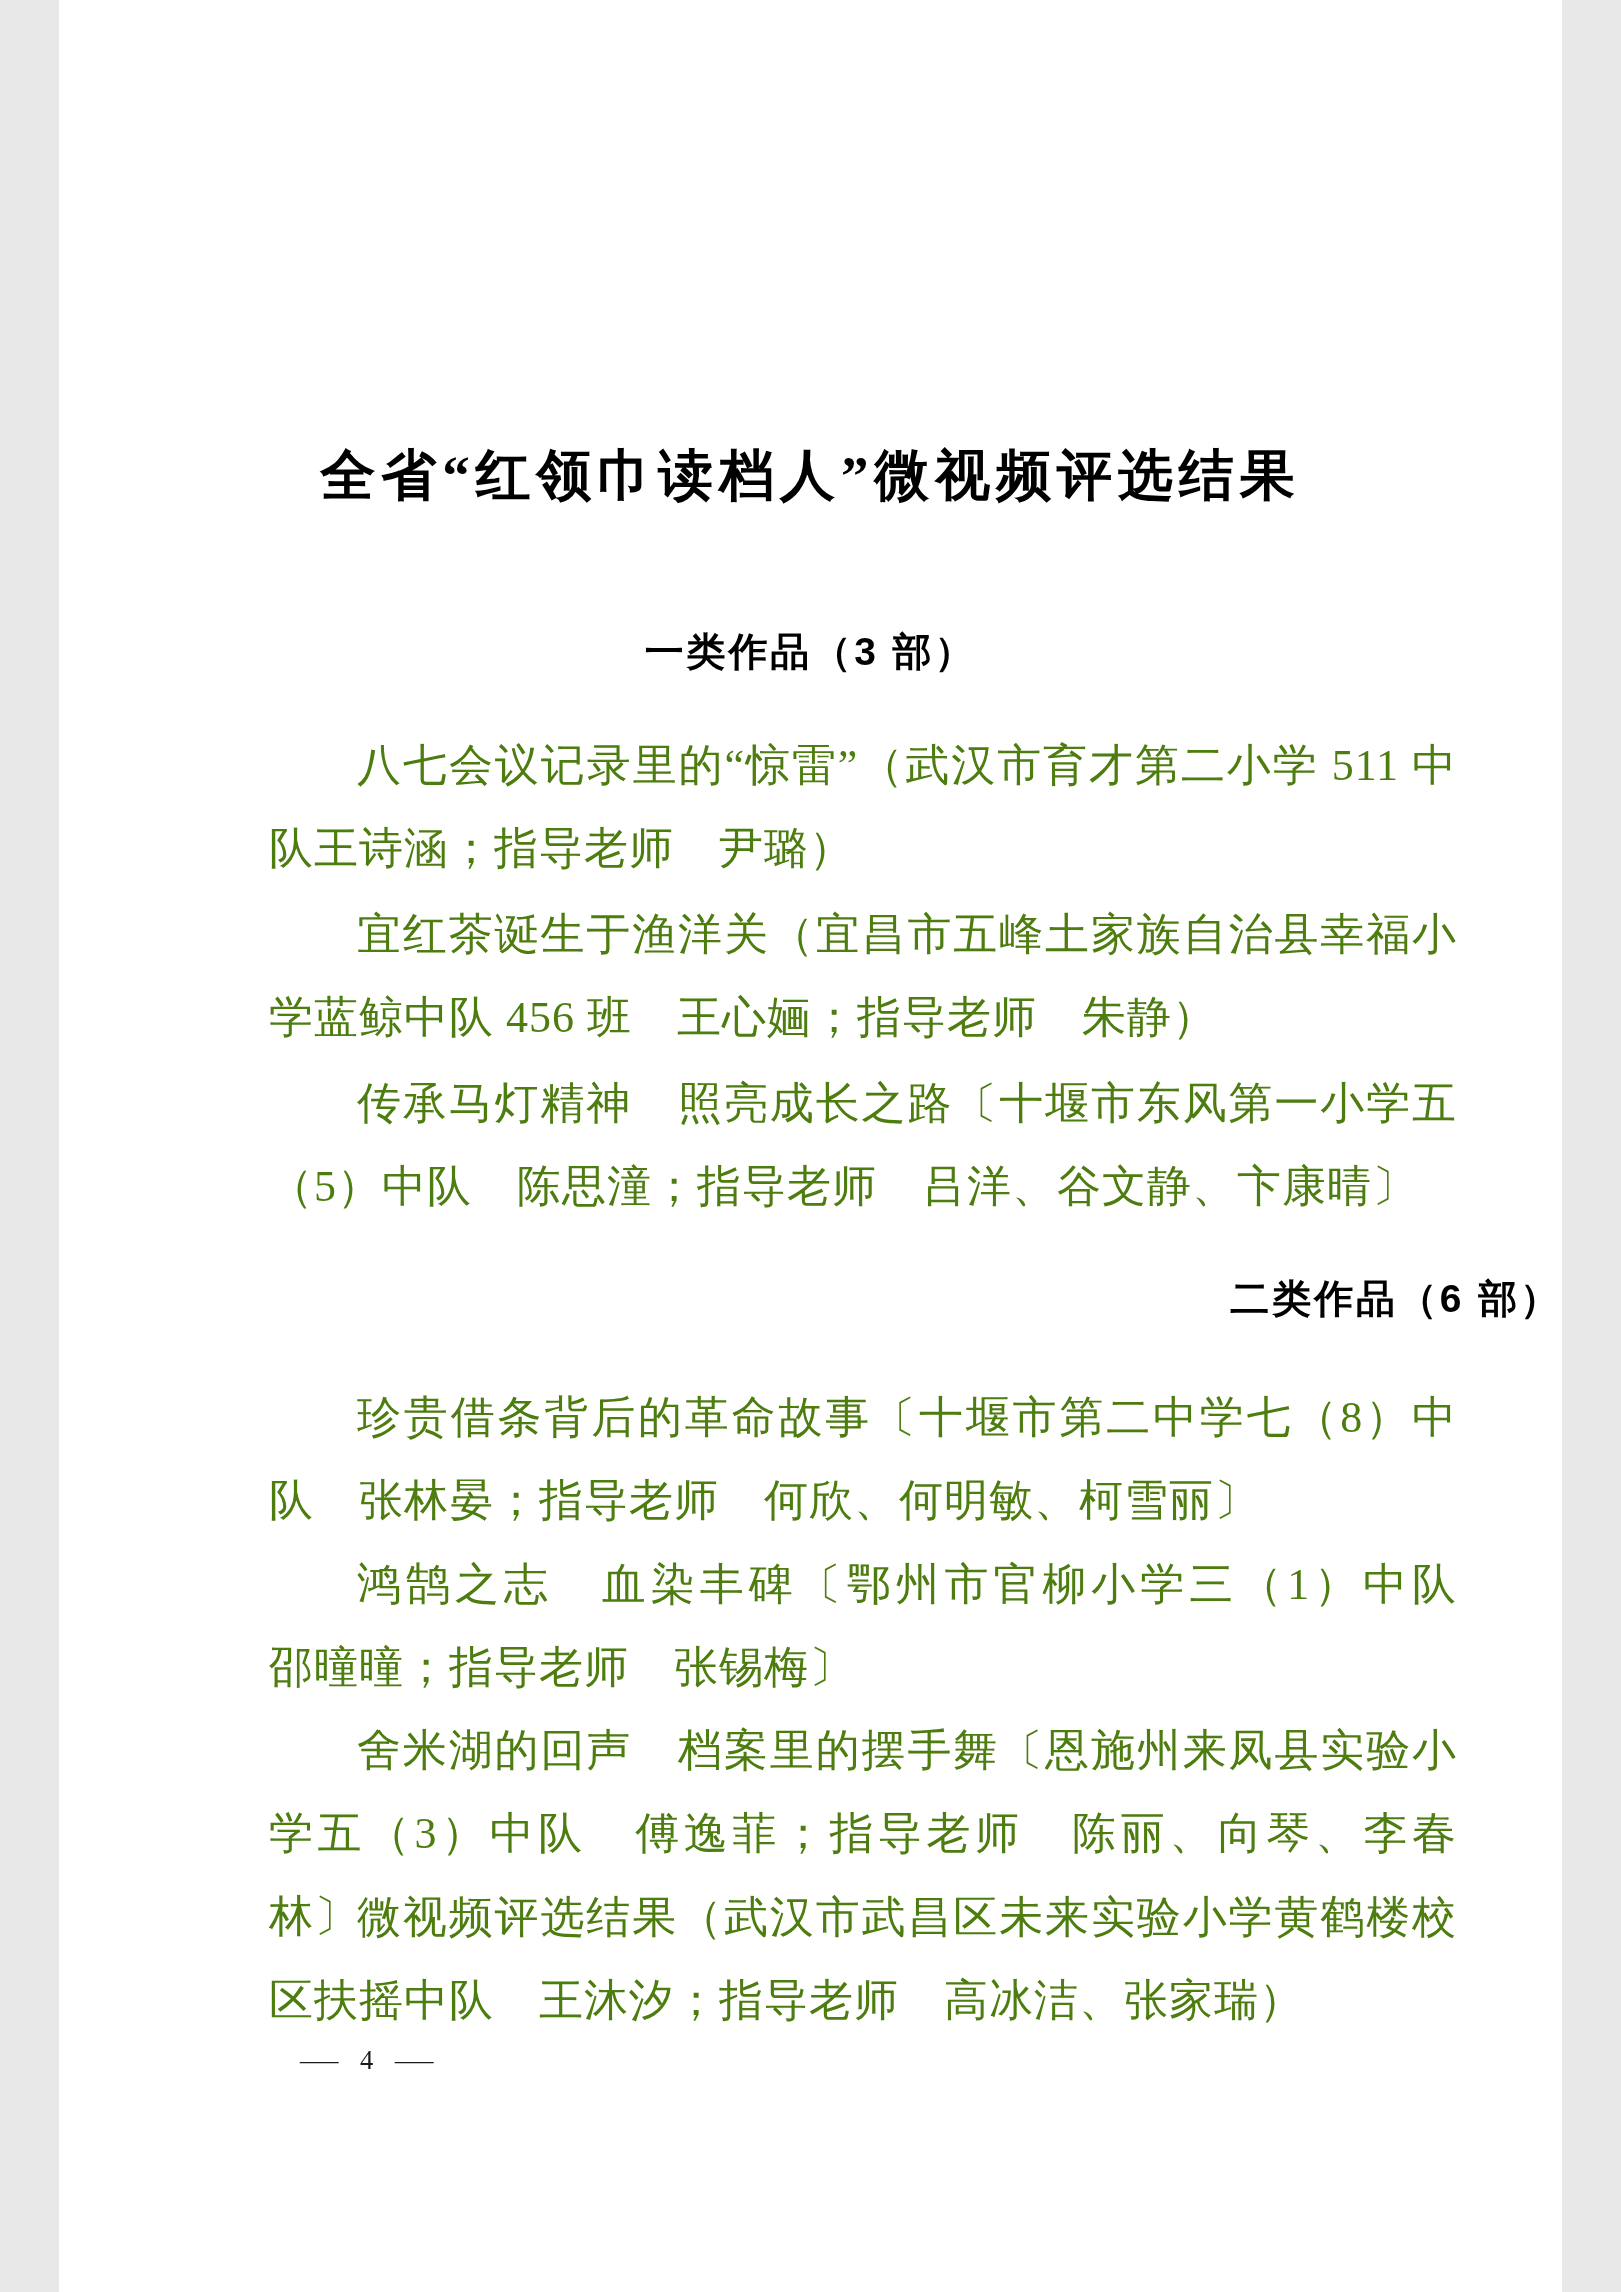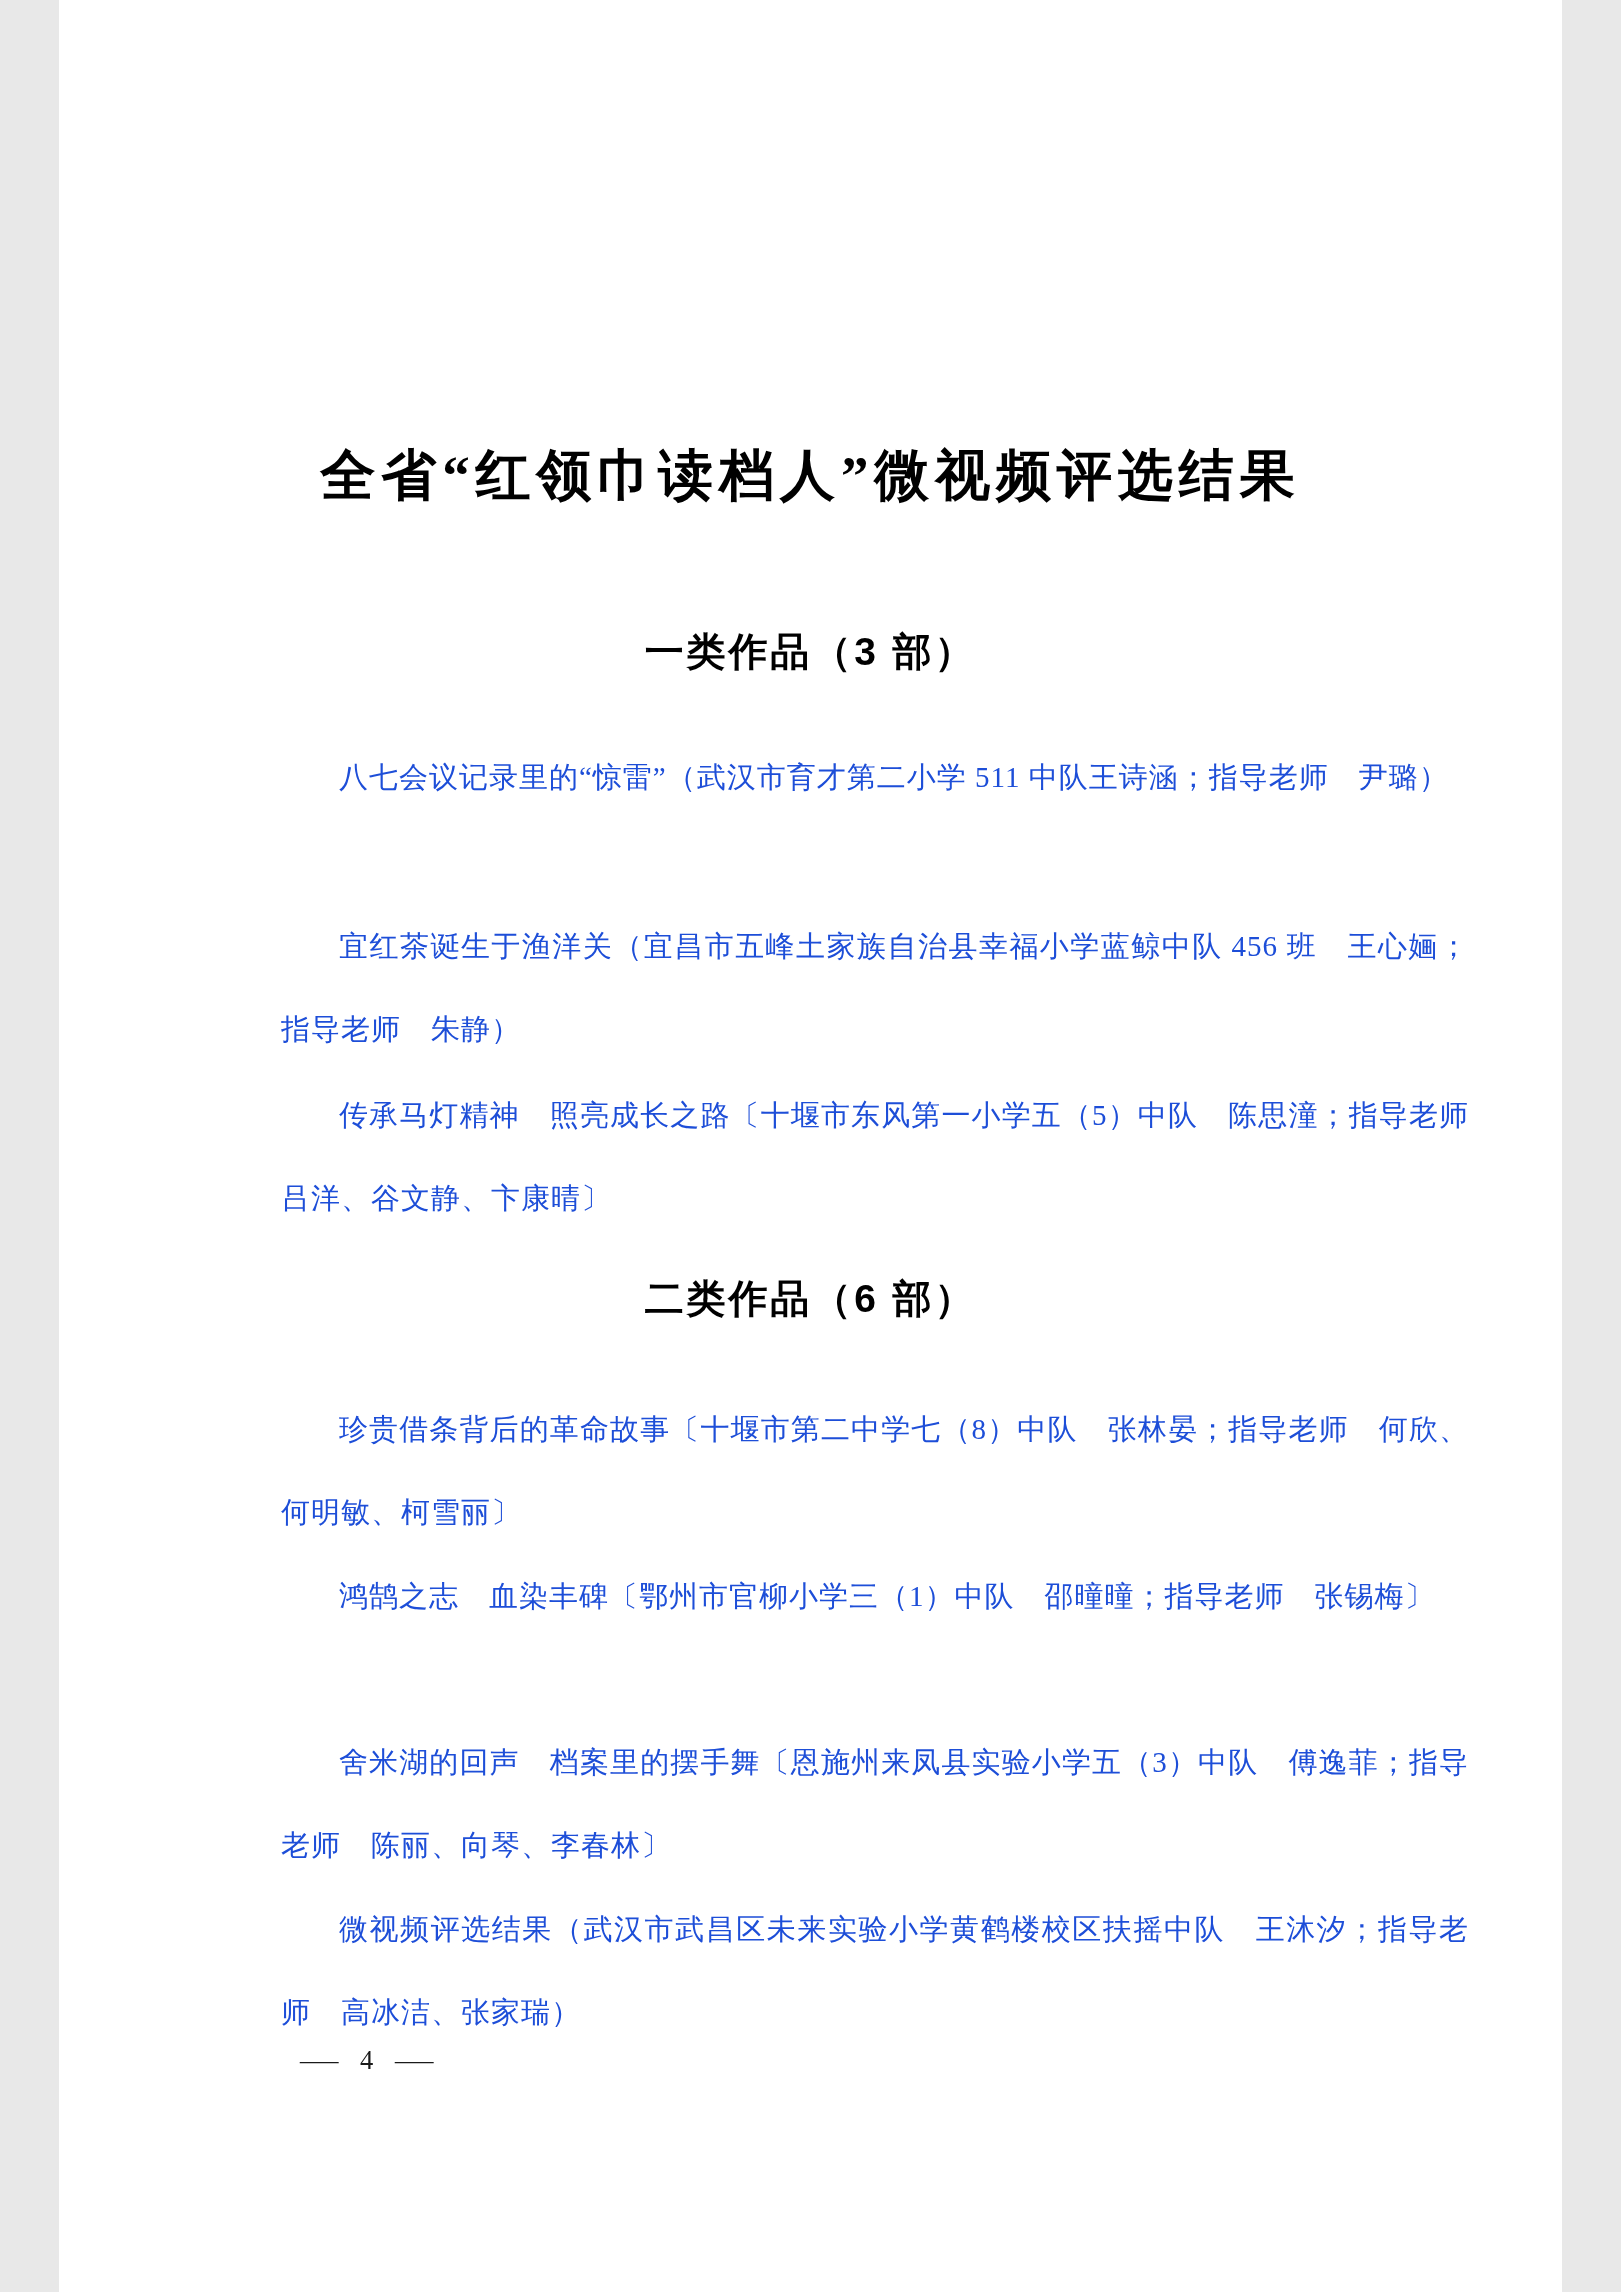--- a/index.html
+++ b/index.html
@@ -32,32 +32,32 @@
     width: 100%;
     text-align: center;
     font-family: "Liberation Sans", "DejaVu Sans", sans-serif;
     font-weight: bold;
     font-size: 39px;
     letter-spacing: 2.9px;
     color: #000000;
     white-space: nowrap;
   }
   .heading-1 { top: 625px; text-align: center; }
-  .heading-2 { top: 1272px; }
+  .heading-2 { top: 1272px; text-align: right; }
   .entry {
     position: absolute;
     left: 210px;
     width: 1188px;
-    margin: 12px;
-    font-size: 29px;
+    margin: 0;
+    font-size: 44px;
     line-height: 83px;
     text-indent: 2em;
     text-align: justify;
     text-justify: inter-ideograph;
-    color: #1d4ed8;
+    color: #4d7c0f;
     letter-spacing: 1px;
   }
   .e-1-0 { top: 724px; }
   .e-1-1 { top: 893px; }
   .e-1-2 { top: 1062px; }
   .e-2-0 { top: 1376px; }
   .e-2-1 { top: 1543px; }
   .e-2-2 { top: 1709px; }
   .e-2-3 { top: 1876px; }
   .footer {

